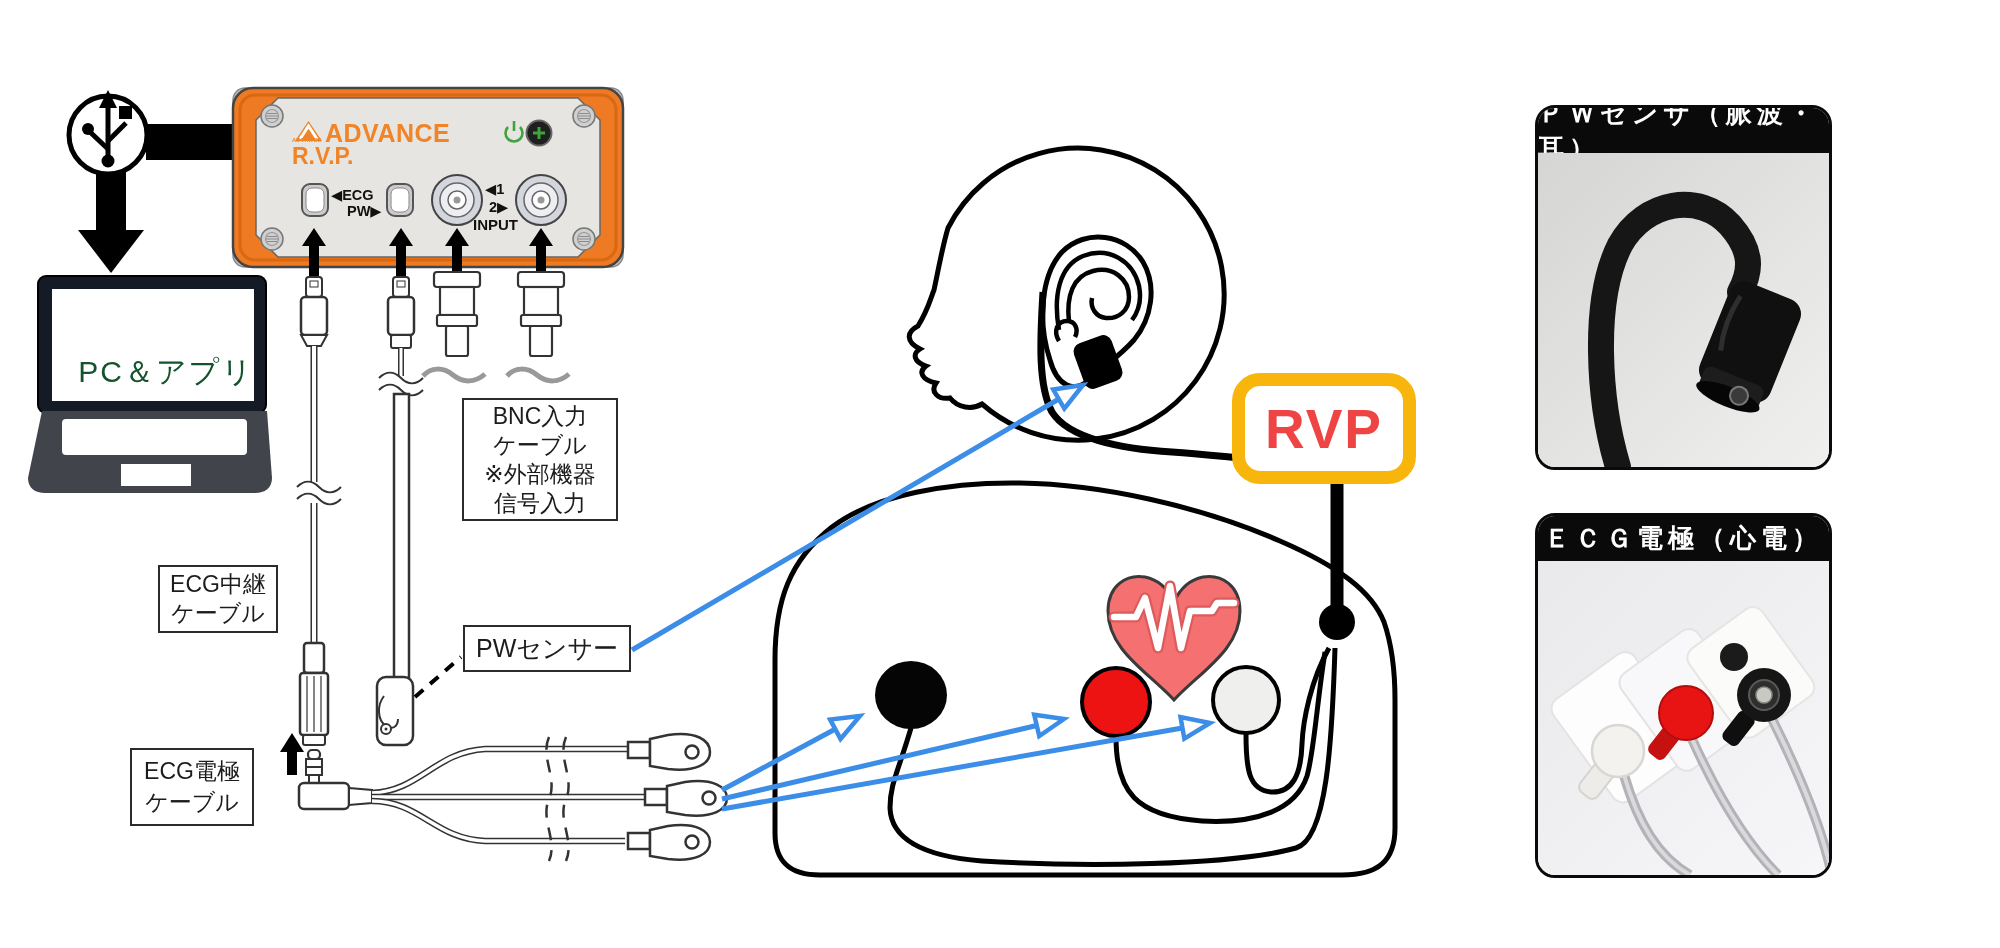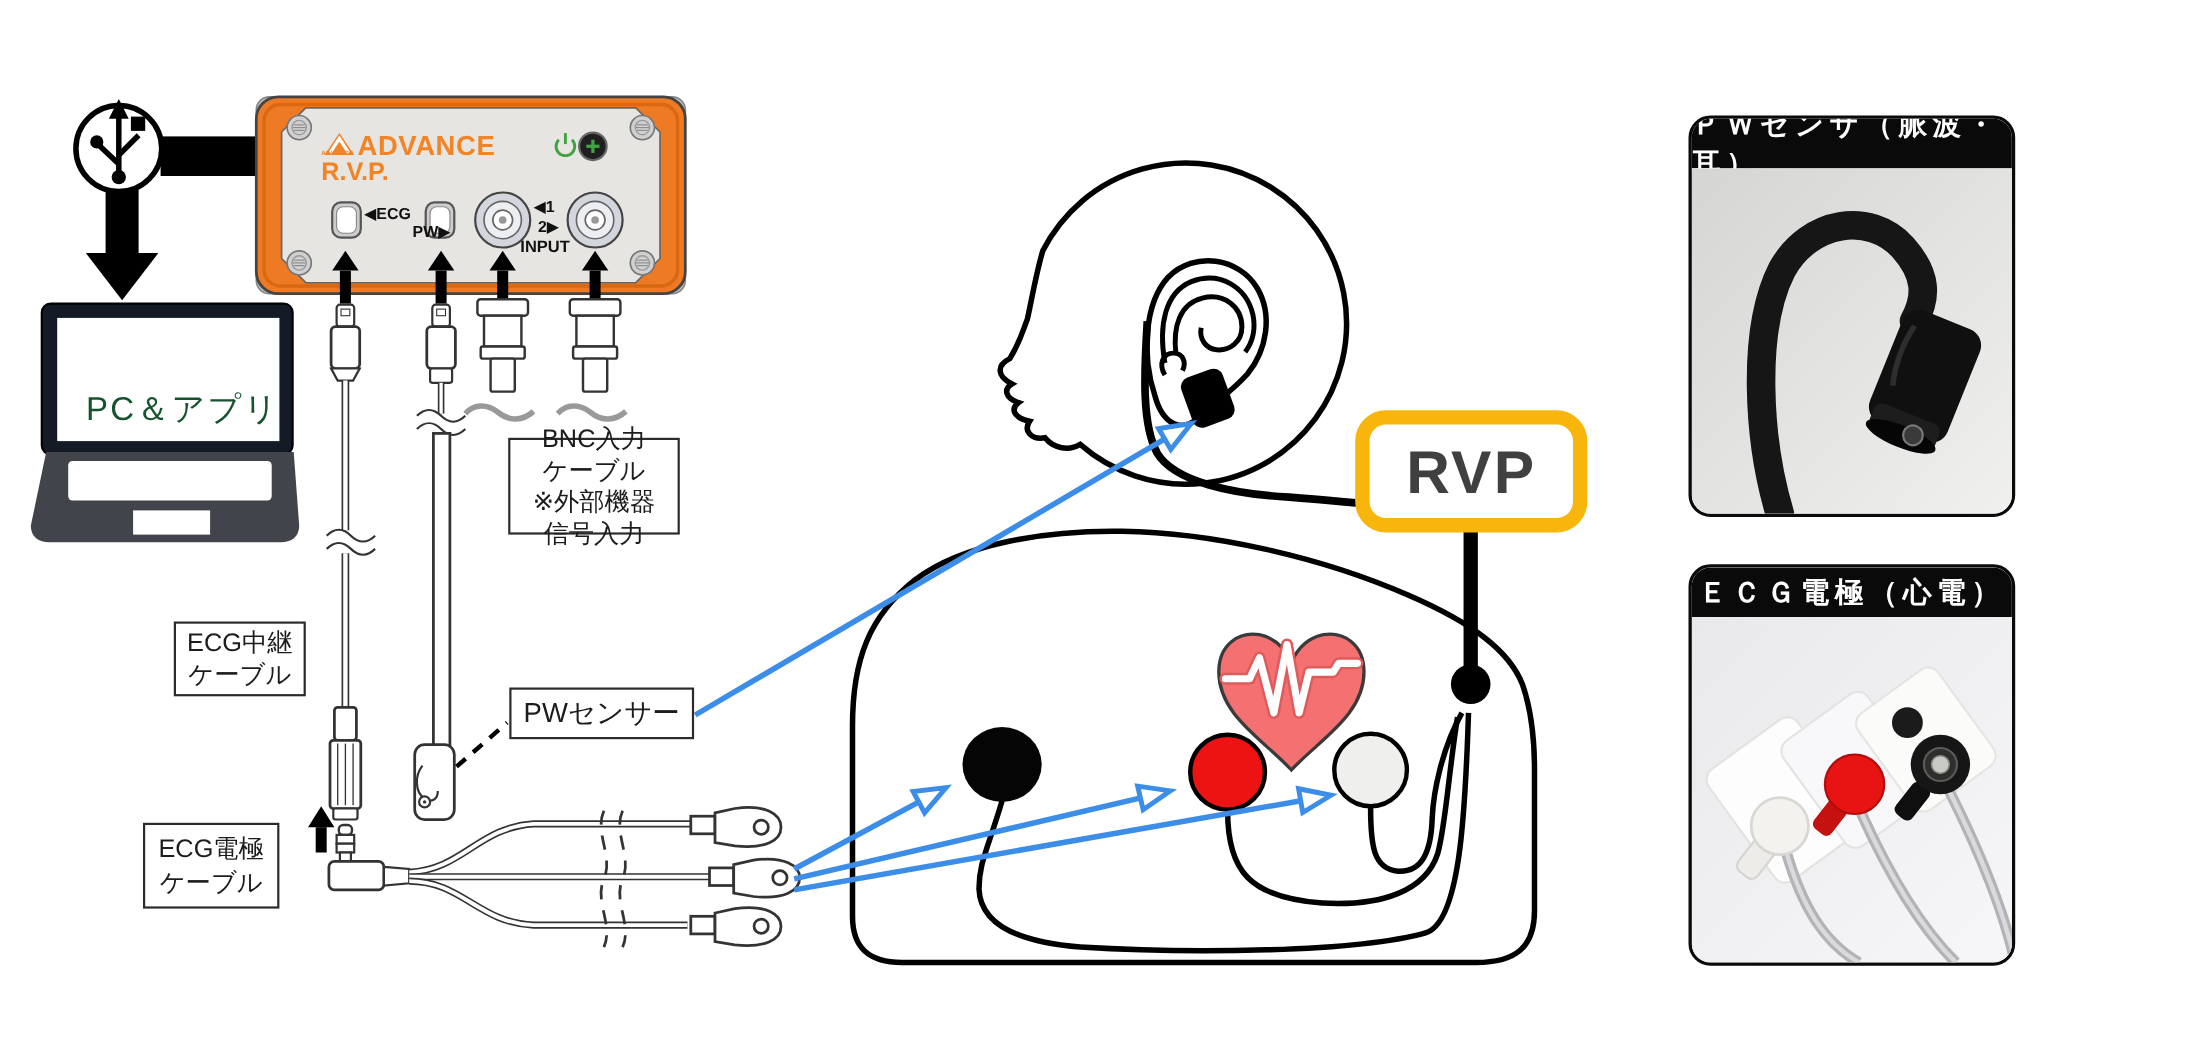--- a/index.html
+++ b/index.html
@@ -7,23 +7,23 @@
          font-family:"Liberation Sans","DejaVu Sans",sans-serif;}
   #art{position:absolute;left:0;top:0;width:2000px;height:948px;}
   .abs{position:absolute;box-sizing:border-box;}
   .lblbox{background:#fff;border:2.5px solid #2b2b2b;color:#1c1c1c;text-align:center;
           display:flex;flex-direction:column;justify-content:center;line-height:29px;font-size:23px;}
   .pc-label{left:52px;top:352px;width:202px;font-size:30px;color:#14532d;text-align:right;letter-spacing:2px;}
   .brand{left:325px;top:119px;font-size:25px;font-weight:bold;color:#F08427;letter-spacing:.5px;}
   .brand-small{left:292px;top:137px;font-size:5.5px;font-weight:bold;color:#F08427;letter-spacing:.4px;}
   .model{left:292px;top:143px;font-size:23px;font-weight:bold;color:#F08427;}
   .portlbl{font-size:14.5px;font-weight:bold;color:#111;}
-  .rvp{left:1232px;top:373px;width:211px;height:111px;border:13px solid #F8B60D;border-radius:28px;
+  .rvp{left:1232px;top:373px;width:184px;height:111px;border:13px solid #F8B60D;border-radius:28px;
        background:#fff;display:flex;align-items:center;justify-content:center;
-       font-size:55px;font-weight:bold;color:#404040;letter-spacing:2px;}
+       font-size:55px;font-weight:bold;color:#ef4444;letter-spacing:2px;}
   .panel{left:1535px;width:297px;height:365px;border:3px solid #0a0a0a;border-radius:20px;
          background:#fff;overflow:hidden;}
   .panel-header{height:45px;background:#0a0a0a;color:#fff;display:flex;align-items:center;justify-content:center;
                 font-size:26px;font-weight:bold;letter-spacing:5px;}
   .panel-body{width:317px;height:314px;}
 </style>
 </head>
 <body>
 
 <div id="stage">
@@ -307,26 +307,26 @@
           <polygon points="0,0 -28,-11 -28,11" fill="#fff" stroke-width="4.5"></polygon>
         </g>
   </g>
 </svg>
 
 <div class="abs pc-label">PC＆アプリ</div>
 <div class="abs brand-small">ADVANCE</div>
 <div class="abs brand">ADVANCE</div>
 <div class="abs model">R.V.P.</div>
 <div class="abs portlbl" style="left:331px;top:187px;">◀ECG</div>
-<div class="abs portlbl" style="left:347px;top:203px;margin-left:28px;">PW▶</div>
+<div class="abs portlbl" style="left:347px;top:203px;">PW▶</div>
 <div class="abs portlbl" style="left:485px;top:181px;">◀1</div>
 <div class="abs portlbl" style="left:489px;top:199px;">2▶</div>
 <div class="abs portlbl" style="left:473px;top:216px;font-size:15px;">INPUT</div>
 
-<div class="abs lblbox" style="left:462px;top:398px;width:156px;height:88px;">
+<div class="abs lblbox" style="left:462px;top:398px;width:156px;height:123px;">
   <div>BNC入力</div>
   <div>ケーブル</div>
   <div>※外部機器</div>
   <div>信号入力</div>
 </div>
 <div class="abs lblbox" style="left:158px;top:565px;width:120px;height:68px;">
   <div>ECG中継</div>
   <div>ケーブル</div>
 </div>
 <div class="abs lblbox" style="left:463px;top:625px;width:168px;height:47px;font-size:25px;">

